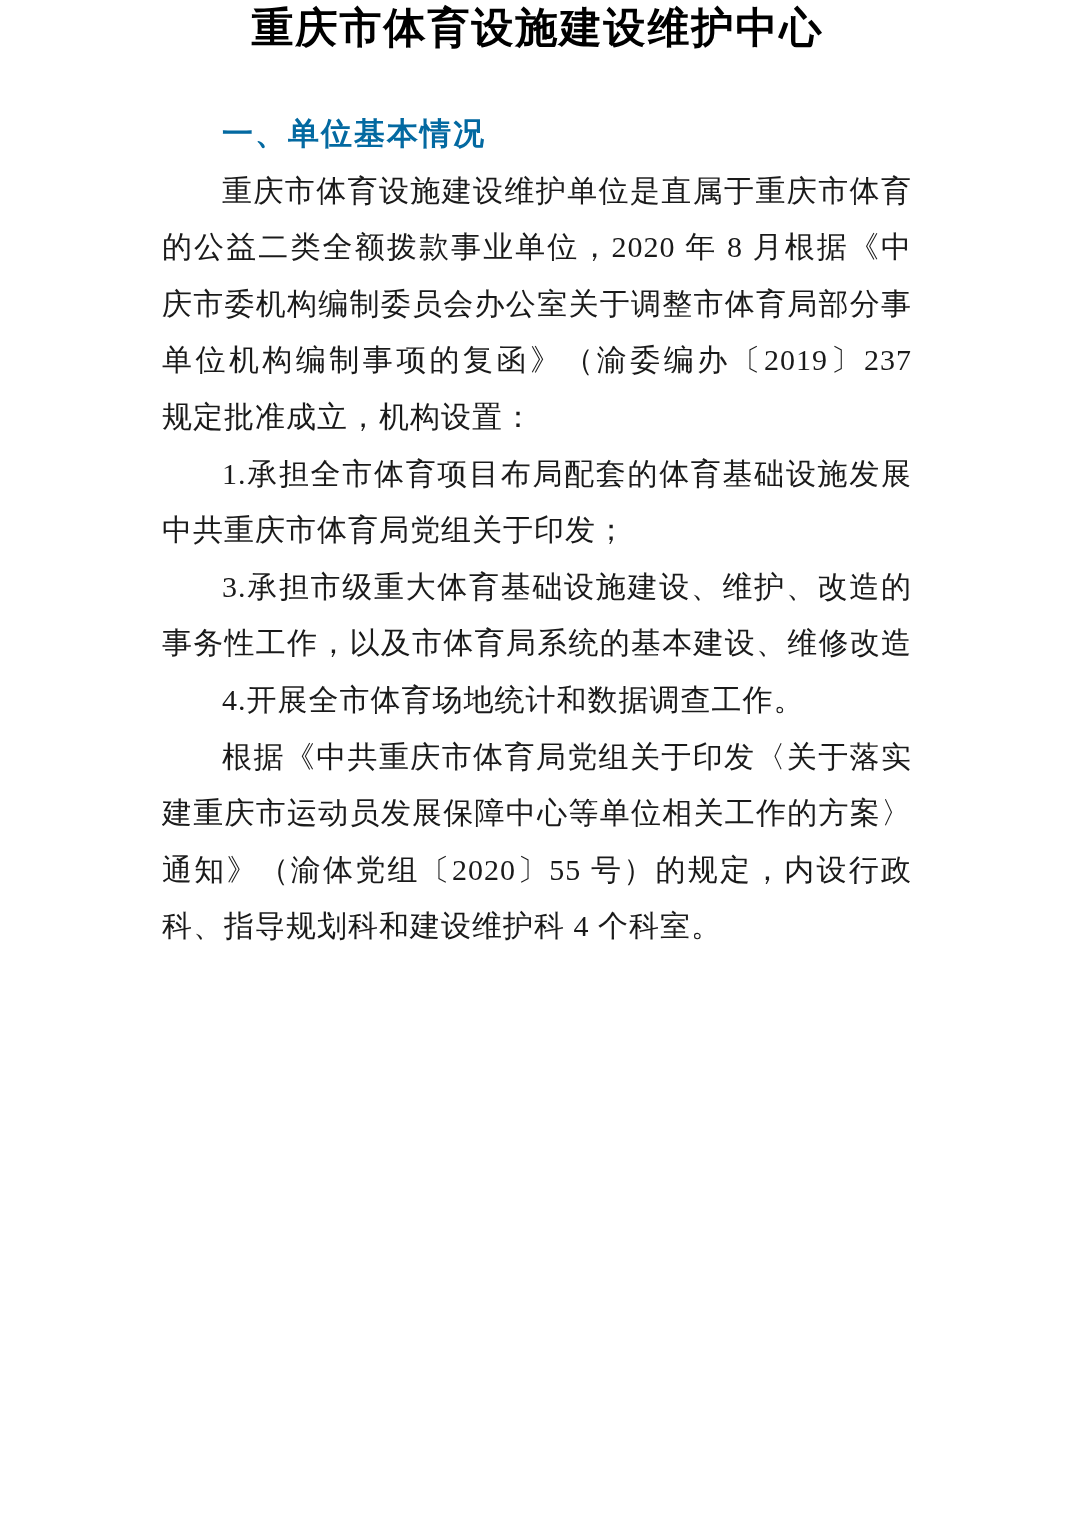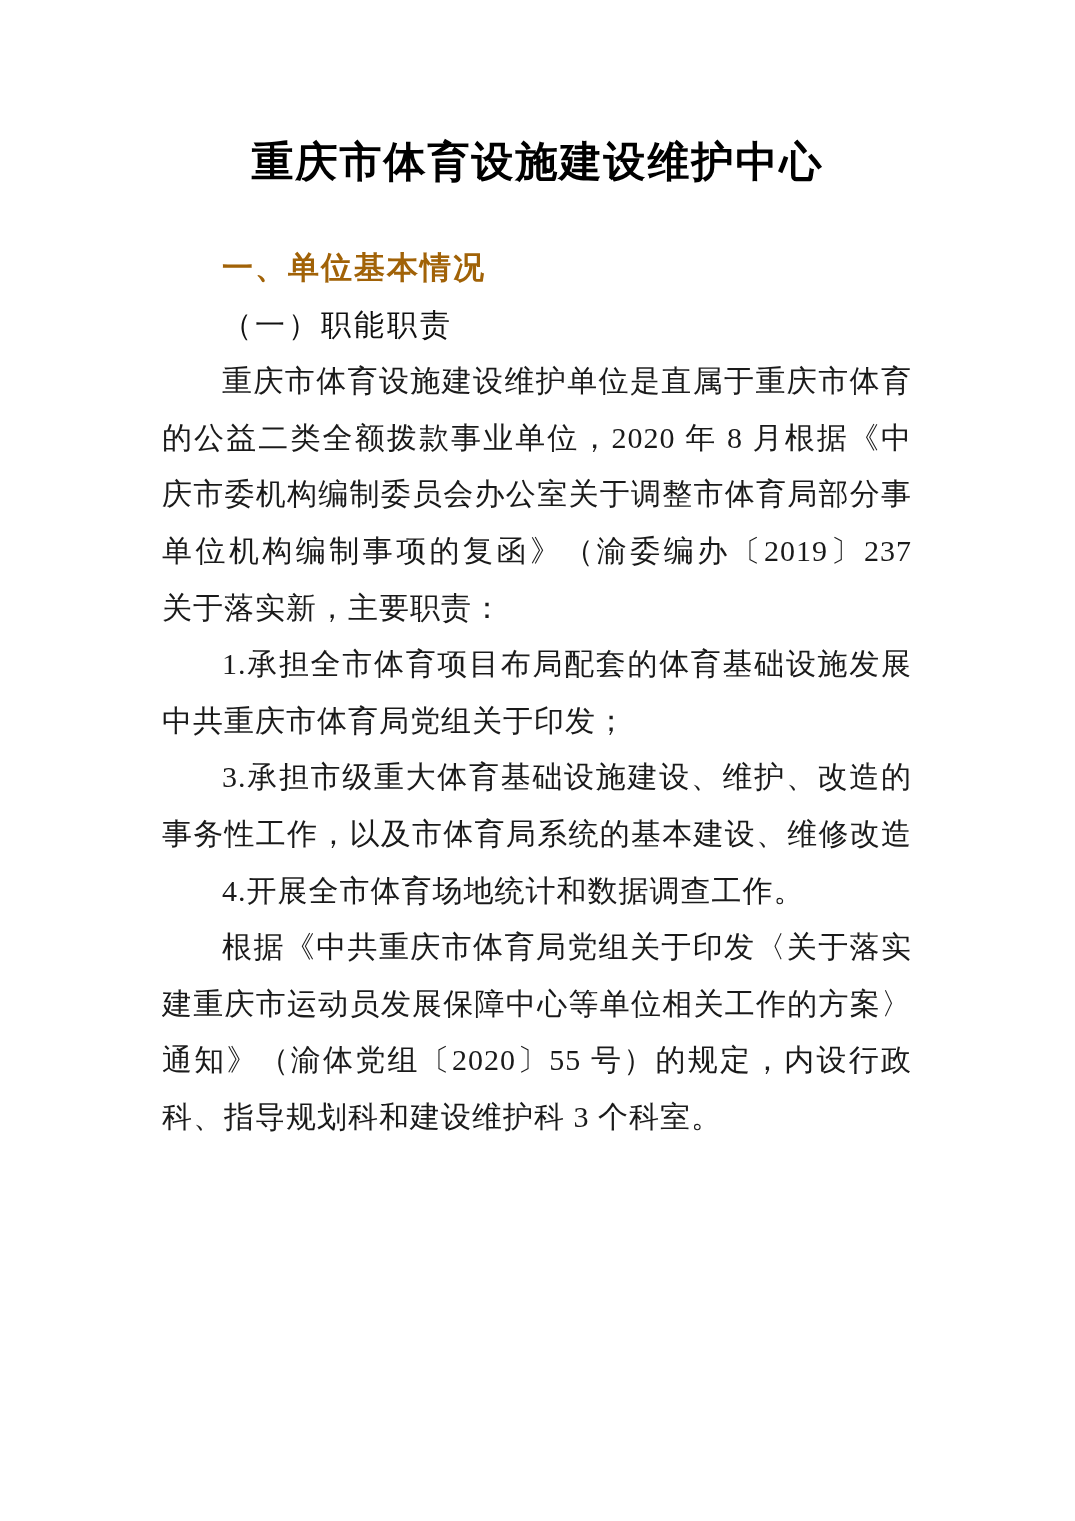--- a/index.html
+++ b/index.html
@@ -10,21 +10,20 @@
   .page {
     position: relative;
     width: 1075px;
     height: 1521px;
     background: #ffffff;
     overflow: hidden;
     font-family: "Liberation Serif", "DejaVu Serif", serif;
     color: #1a1a1a;
   }
   .title-block {
-    padding-top: 134px;
     text-align: center;
     font-family: "Liberation Serif", "DejaVu Serif", serif;
     font-weight: bold;
     font-size: 42px;
     line-height: 56px;
     color: #000000;
     letter-spacing: 2px;
   }
   .doc-body {
     margin: 50px 163px 0 162px;
@@ -47,50 +46,49 @@
   
   .line.first {
     text-indent: 60px;
   }
   
   .line.h1 {
     font-family: "Liberation Sans", "DejaVu Sans", sans-serif;
     font-weight: bold;
     font-size: 31px;
     text-indent: 60px;
-    color: #a16207;
+    color: #0369a1;
     letter-spacing: 2px;
   }
   
   .line.h2 {
     font-family: "Liberation Serif", "DejaVu Serif", serif;
     font-size: 30px;
     text-indent: 60px;
     letter-spacing: 3px;
     color: #111111;
   }
 </style>
 </head>
 <body>
 
 <div class="page">
   <div class="title-block">
     <div>重庆市体育设施建设维护中心</div>
   </div>
   <div class="doc-body" id="doc-body">
       <div class="line h1">一、单位基本情况</div>
-      <div class="line h2">（一）职能职责</div>
       <div class="line para first full">重庆市体育设施建设维护单位是直属于重庆市体育局</div>
       <div class="line para full">的公益二类全额拨款事业单位，2020 年 8 月根据《中共重</div>
       <div class="line para full">庆市委机构编制委员会办公室关于调整市体育局部分事业</div>
       <div class="line para full">单位机构编制事项的复函》（渝委编办〔2019〕237 号）的</div>
-      <div class="line para">关于落实新，主要职责：</div>
+      <div class="line para">规定批准成立，机构设置：</div>
       <div class="line para first full">1.承担全市体育项目布局配套的体育基础设施发展规划</div>
       <div class="line para">中共重庆市体育局党组关于印发；</div>
       <div class="line para first full">3.承担市级重大体育基础设施建设、维护、改造的具体</div>
       <div class="line para full">事务性工作，以及市体育局系统的基本建设、维修改造等</div>
       <div class="line para first">4.开展全市体育场地统计和数据调查工作。</div>
       <div class="line para first full">根据《中共重庆市体育局党组关于印发〈关于落实新</div>
       <div class="line para full">建重庆市运动员发展保障中心等单位相关工作的方案〉的</div>
       <div class="line para full">通知》（渝体党组〔2020〕55 号）的规定，内设行政综合</div>
-      <div class="line para">科、指导规划科和建设维护科 3 个科室。</div>
+      <div class="line para">科、指导规划科和建设维护科 4 个科室。</div>
     </div>
 </div>
 
 </body></html>

